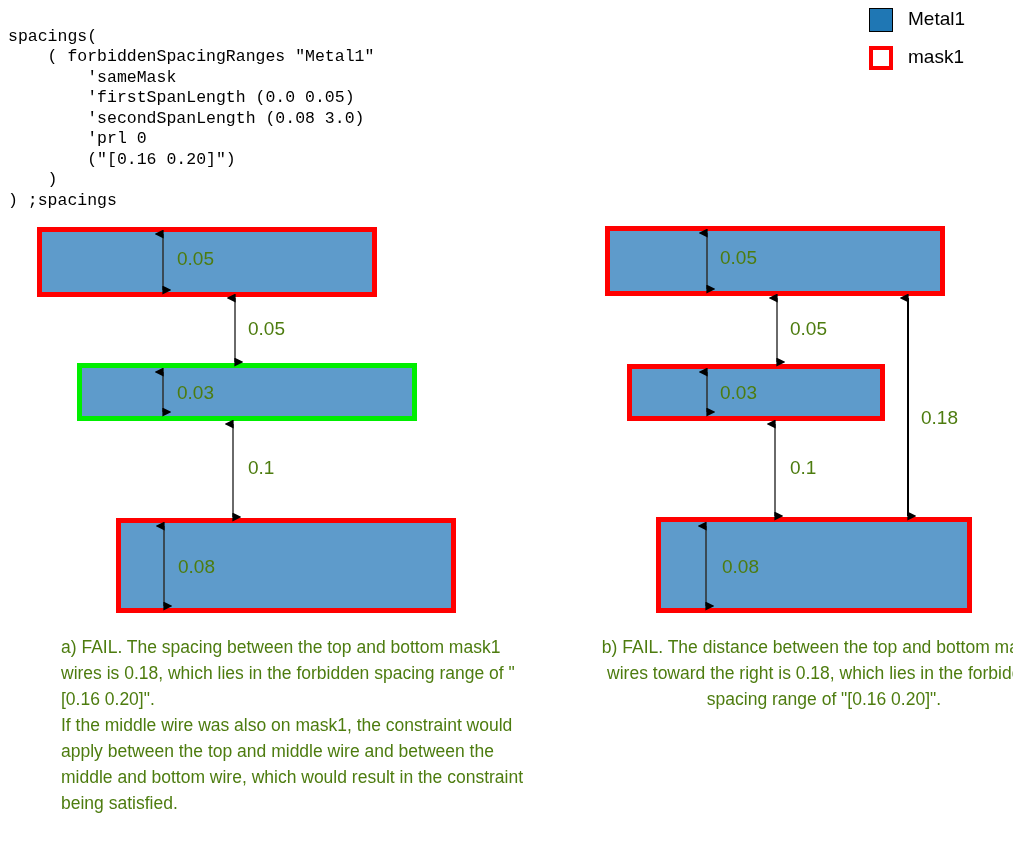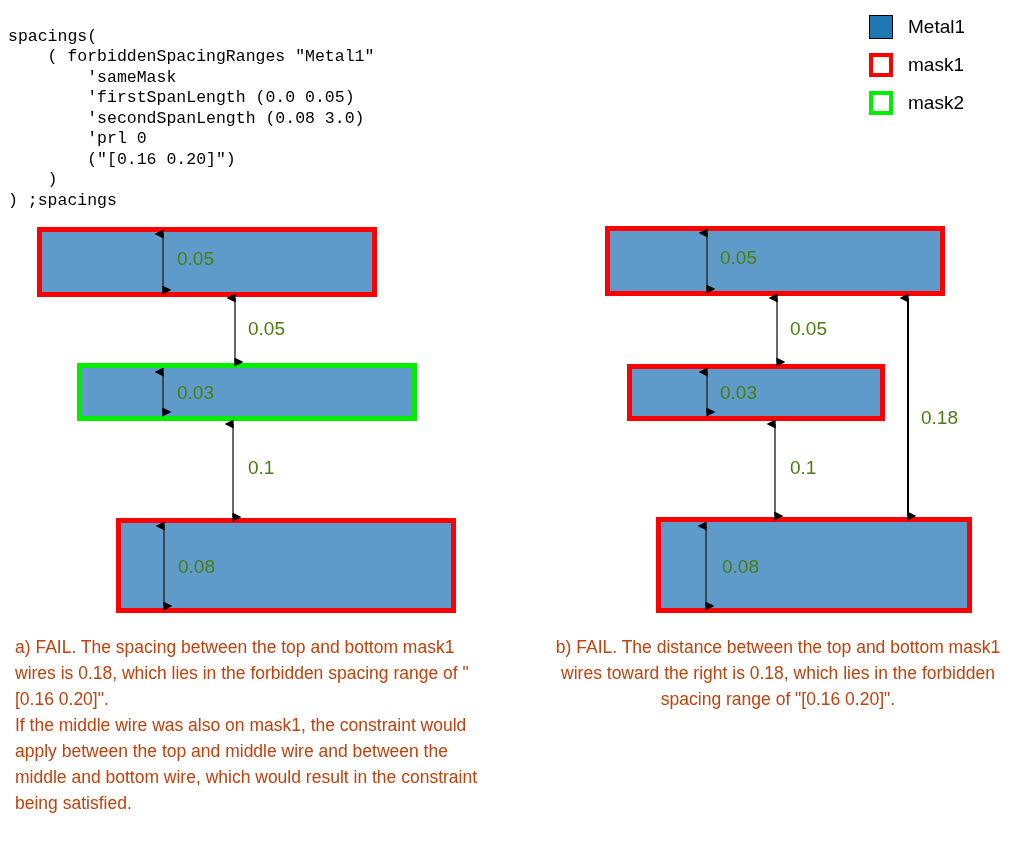--- a/index.html
+++ b/index.html
@@ -30,21 +30,21 @@
 
   
   #legend {
     position: absolute;
     left: 869px;
     top: 8px;
     width: 140px;
   }
   .legend-row {
     display: flex;
-    align-items: center;
+    align-items: flex-start;
     height: 38px;
   }
   .legend-swatch {
     width: 24px;
     height: 24px;
     box-sizing: border-box;
     flex: 0 0 auto;
   }
   .sw-metal1 {
     background: #1f77b4;
@@ -90,22 +90,23 @@
     font-size: 19px;
     color: #4d7c0f;
     white-space: nowrap;
   }
 
   
   .caption {
     position: absolute;
     font-size: 17.5px;
     line-height: 26px;
-    color: #c2410c;
+    color: #4d7c0f;
     white-space: pre-line;
+    margin-left: 46px;
   }
   #caption-a {
     left: 15px;
     top: 634px;
     width: 470px;
   }
   #caption-b {
     left: 548px;
     top: 634px;
     width: 460px;
@@ -126,24 +127,20 @@
 ) ;spacings</pre>
 
 <div id="legend">
   <div class="legend-row">
     <span class="legend-swatch sw-metal1"></span>
     <span class="legend-label">Metal1</span>
   </div>
   <div class="legend-row">
     <span class="legend-swatch sw-mask1"></span>
     <span class="legend-label">mask1</span>
-  </div>
-  <div class="legend-row">
-    <span class="legend-swatch sw-mask2"></span>
-    <span class="legend-label">mask2</span>
   </div>
 </div>
 
 <div class="wire mask1" style="left:37px;  top:227px; width:340px; height:70px;"></div>
 <div class="wire mask2" style="left:77px;  top:363px; width:340px; height:58px;"></div>
 <div class="wire mask1" style="left:116px; top:518px; width:340px; height:95px;"></div>
 
 <div class="wire mask1" style="left:605px; top:226px; width:340px; height:70px;"></div>
 <div class="wire mask1" style="left:627px; top:364px; width:258px; height:57px;"></div>
 <div class="wire mask1" style="left:656px; top:517px; width:316px; height:96px;"></div>

